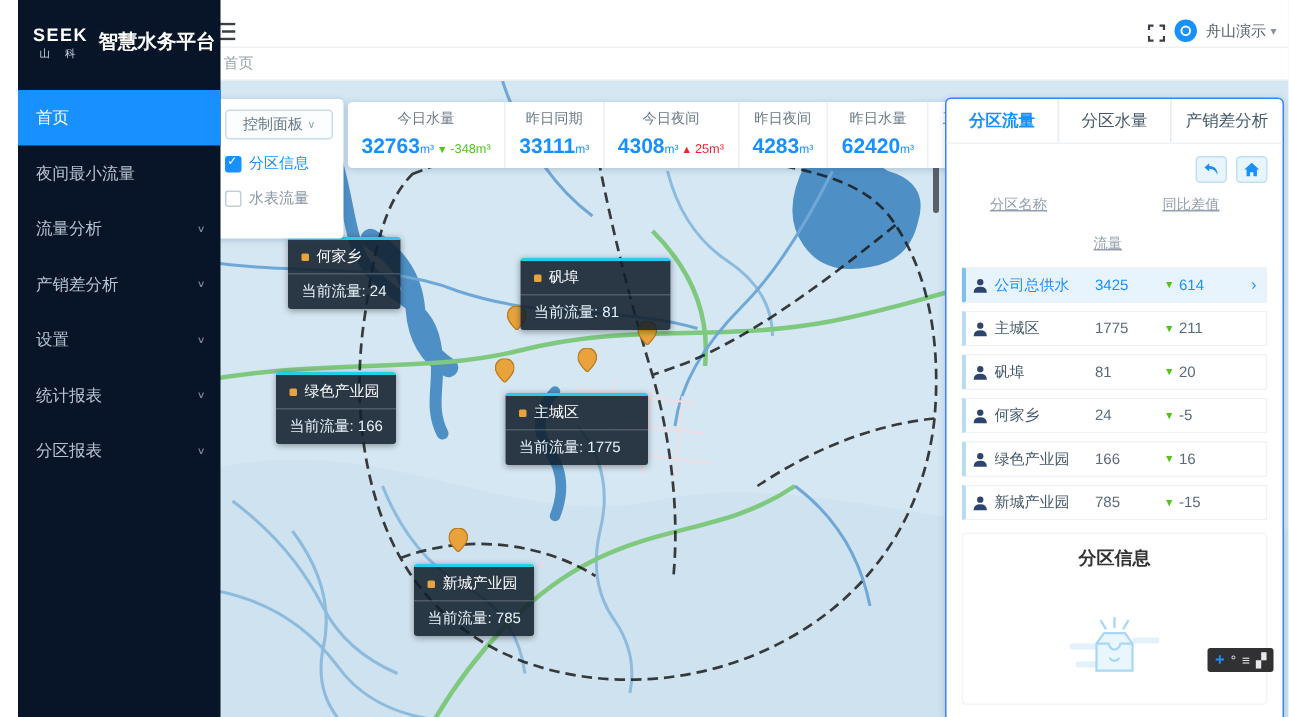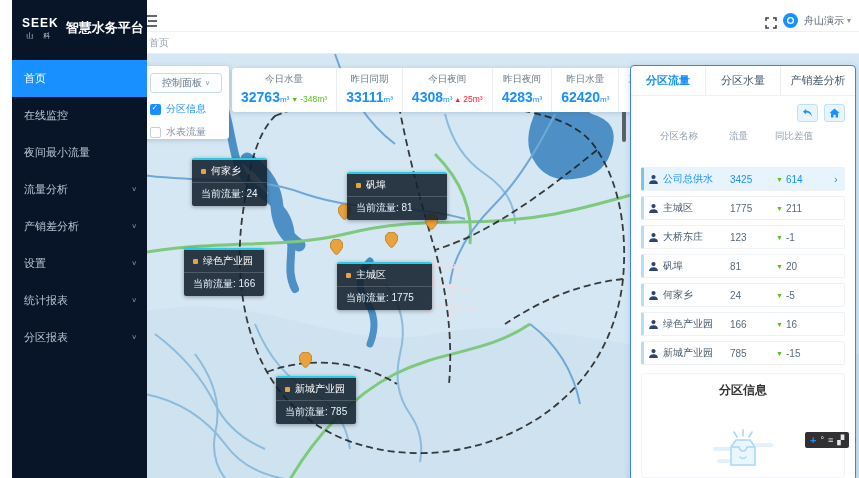--- a/index.html
+++ b/index.html
@@ -35,21 +35,21 @@
   .map { position:absolute; inset:0; }
   .map svg.base { position:absolute; inset:0; width:100%; height:100%; }
   .marker { position:absolute; width:13px; height:16px; z-index:6; cursor:pointer; }
   .tooltip { position:absolute; z-index:8; background:rgba(18,32,46,.88); border-top:2px solid #28cde4; border-radius:2px; color:#fff; font-size:10px; white-space:nowrap; box-shadow:0 1px 4px rgba(0,0,0,.35); }
   .tt-head { display:flex; align-items:center; gap:5px; padding:4px 9px; border-bottom:1px solid rgba(255,255,255,.18); }
   .tt-dot { width:5px; height:5px; background:#e8a33d; border-radius:1px; }
   .tt-body { padding:4px 9px 5px; color:#e8f2fa; }
   .scroll-thumb { position:absolute; left:487px; top:40px; width:4px; height:48px; background:#5a5f66; border-radius:2px; z-index:9; cursor:pointer; }
 
   
-  .control-card { position:absolute; left:8px; top:12px; width:86px; background:#fff; border-radius:3px; box-shadow:0 1px 5px rgba(40,80,120,.25); padding:7px 7px 0; z-index:12; }
+  .control-card { position:absolute; left:8px; top:12px; width:86px; background:#fff; border-radius:3px; box-shadow:0 1px 5px rgba(40,80,120,.25); padding:7px 7px 20px; z-index:12; }
   .cp-btn { height:20px; border:1px solid #c9dcee; border-radius:3px; background:#fbfdff; color:#647687; font-size:10px; display:flex; align-items:center; justify-content:center; gap:3px; cursor:pointer; }
   .cp-btn .chev { font-size:7px; color:#93a3b3; }
   .cp-opt { display:flex; align-items:center; gap:5px; font-size:10px; margin-top:9px; cursor:pointer; }
   .cbx { width:11px; height:11px; border-radius:2px; flex:none; }
   .cbx.on { background:#1890ff; position:relative; }
   .cbx.on::after { content:"✓"; position:absolute; left:1.5px; top:-1px; color:#fff; font-size:8px; }
   .cbx.off { background:#fff; border:1px solid #c2cedb; }
   .cp-opt.on { color:#1890ff; }
   .cp-opt.off { color:#8795a5; }
 
@@ -67,23 +67,23 @@
 
   
   .right-panel { position:absolute; left:495px; top:11px; width:226px; height:416px; background:#fff; border:1px solid #3b82f6; border-radius:4px; box-shadow:0 1px 6px rgba(40,80,120,.2); display:flex; flex-direction:column; z-index:20; overflow:hidden; }
   .tabs { display:flex; height:30px; border-bottom:1px solid #eef2f6; flex:none; }
   .tab { flex:1; display:flex; align-items:center; justify-content:center; font-size:11px; color:#45586b; border-right:1px solid #e8edf2; cursor:pointer; }
   .tab:last-child { border-right:none; }
   .tab.active { color:#1890ff; font-weight:bold; }
   .panel-tools { display:flex; justify-content:flex-end; gap:6px; padding:8px 10px 5px; flex:none; }
   .tool-btn { width:21px; height:18px; background:#e9f5fe; border:1px solid #bfe0f7; border-radius:3px; display:flex; align-items:center; justify-content:center; cursor:pointer; }
   .ptable { padding:0 10px; flex:none; }
-  .thead { display:flex; font-size:9.5px; color:#93a0ae; padding:3px 0 24px; }
+  .thead { display:flex; font-size:9.5px; color:#93a0ae; padding:3px 0 9px;text-decoration:underline; }
   .th-name { width:88px; padding-left:19px; }
-  .th-value { width:46px; }
+  .th-value { width:46px;margin-top:26px; }
   .th-delta { width:60px; }
   .prow { display:flex; align-items:center; height:24px; margin-bottom:5px; background:#fff; border:1px solid #eef2f6; border-left:3px solid #b9dcf2; border-radius:2px; font-size:10px; color:#45586b; cursor:pointer; }
   .prow.selected { background:#e8f4fd; border-left-color:#7ec2ec; color:#1890ff; }
   .prow.selected .r-value, .prow.selected .r-delta { color:#1890ff; }
   .r-icon { width:19px; display:flex; justify-content:center; flex:none; }
   .r-name { width:67px; overflow:hidden; white-space:nowrap; }
   .r-value { width:46px; color:#5a6b7c; }
   .r-arrow { width:10px; font-size:7px; color:#52c41a; }
   .r-delta { width:48px; color:#5a6b7c; }
   .r-chev { width:10px; color:#1890ff; font-size:11px; visibility:hidden; }
@@ -106,23 +106,20 @@
     <div class="logo">
       <div class="logo-mark">
         <div class="logo-seek">SEEK</div>
         <div class="logo-cn">山 科</div>
       </div>
       <div class="logo-title">智慧水务平台</div>
     </div>
     <nav class="menu">
       <div class="menu-item active">
         <span>首页</span>
-      </div>
-      <div class="menu-item">
-        <span>在线监控</span>
       </div>
       <div class="menu-item">
         <span>夜间最小流量</span>
       </div>
       <div class="menu-item">
         <span>流量分析</span>
         <span class="chev">∨</span>
       </div>
       <div class="menu-item">
         <span>产销差分析</span>
@@ -383,33 +380,20 @@
             <span class="r-delta">211</span>
             <span class="r-chev">›</span>
           </div>
           <div class="prow">
             <span class="r-icon">
                 <svg width="11" height="11" viewBox="0 0 12 12">
                   <circle cx="6" cy="3.4" r="2.3" fill="#2e4470"></circle>
                   <path d="M1.2,11 q0,-4.3 4.8,-4.3 q4.8,0 4.8,4.3 z" fill="#2e4470"></path>
                 </svg>
               </span>
-            <span class="r-name">大桥东庄</span>
-            <span class="r-value">123</span>
-            <span class="r-arrow">▼</span>
-            <span class="r-delta">-1</span>
-            <span class="r-chev">›</span>
-          </div>
-          <div class="prow">
-            <span class="r-icon">
-                <svg width="11" height="11" viewBox="0 0 12 12">
-                  <circle cx="6" cy="3.4" r="2.3" fill="#2e4470"></circle>
-                  <path d="M1.2,11 q0,-4.3 4.8,-4.3 q4.8,0 4.8,4.3 z" fill="#2e4470"></path>
-                </svg>
-              </span>
             <span class="r-name">矾埠</span>
             <span class="r-value">81</span>
             <span class="r-arrow">▼</span>
             <span class="r-delta">20</span>
             <span class="r-chev">›</span>
           </div>
           <div class="prow">
             <span class="r-icon">
                 <svg width="11" height="11" viewBox="0 0 12 12">
                   <circle cx="6" cy="3.4" r="2.3" fill="#2e4470"></circle>

